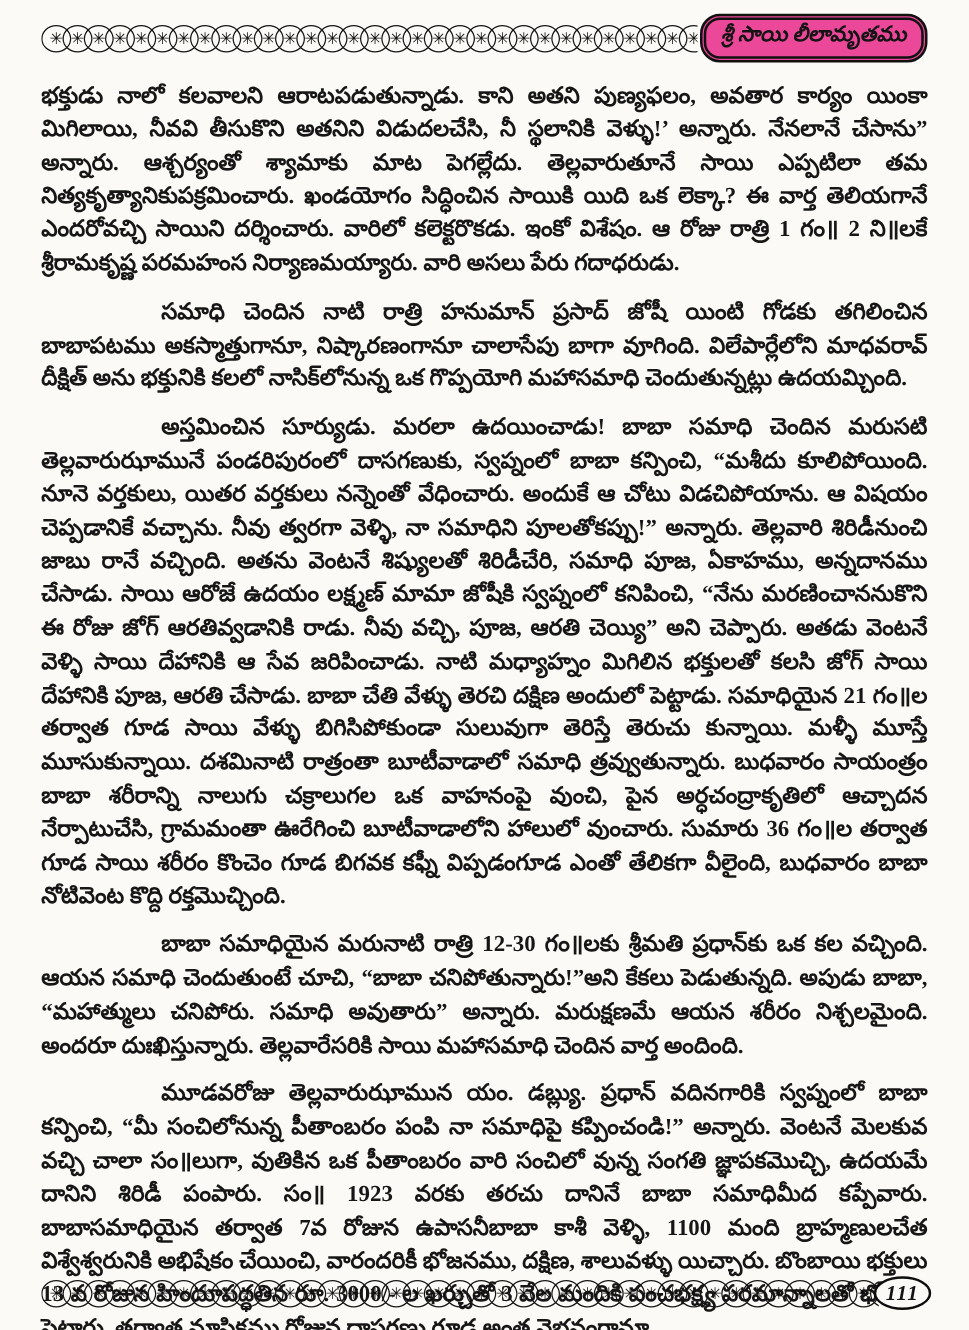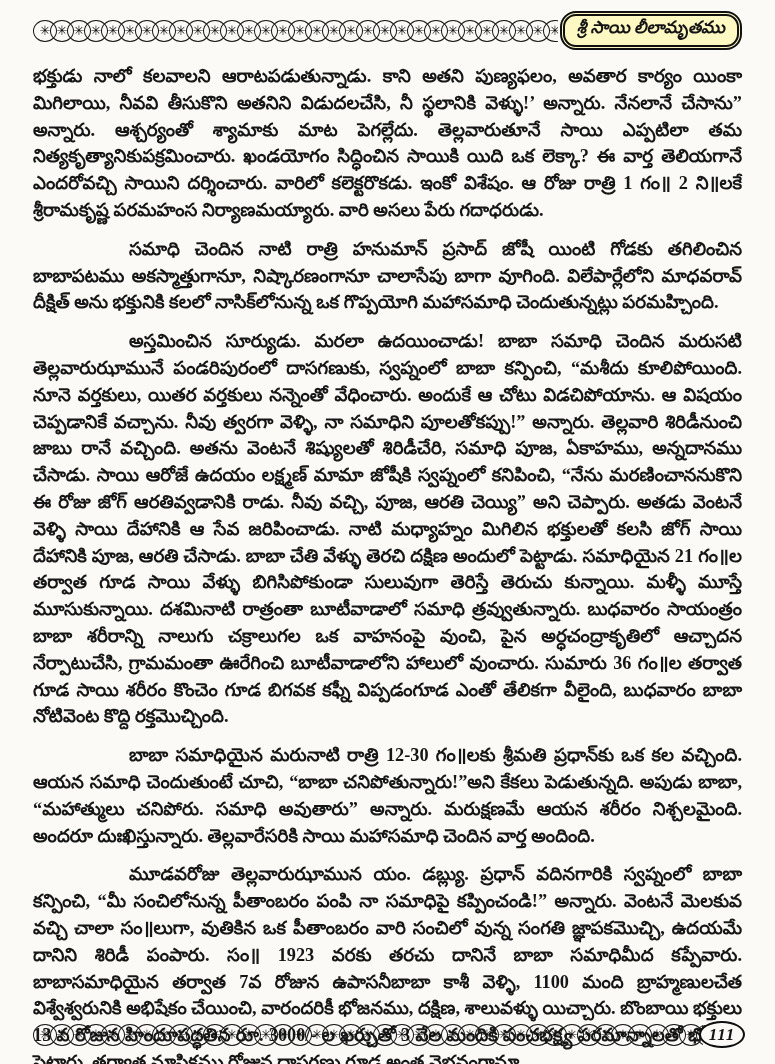--- a/index.html
+++ b/index.html
@@ -57,21 +57,21 @@
     background: transparent;
   }
   .chain .orn:first-child { margin-left: 0; }
   
   .title-box {
     flex: 0 0 auto;
     margin-left: 2px;
     border: 5px double #111;
     border-radius: 16px;
     padding: 2px 12px 4px 12px;
-    background: #fef9c3;
+    background: #ec4899;
     font-family: "Liberation Serif", "DejaVu Serif", serif;
     font-style: italic;
     font-weight: bold;
     font-size: 17px;
     white-space: nowrap;
   }
   
   .page-oval {
     flex: 0 0 auto;
     margin-left: -4px;
@@ -147,21 +147,21 @@
         <span class="orn">✳</span>
         <span class="orn">✳</span>
       </div>
     <div class="title-box">
       <span>శ్రీ సాయి లీలామృతము</span>
     </div>
   </div>
 
   <div class="text-area">
     <p>భక్తుడు నాలో కలవాలని ఆరాటపడుతున్నాడు.  కాని అతని పుణ్యఫలం, అవతార కార్యం యింకా మిగిలాయి, నీవవి తీసుకొని అతనిని విడుదలచేసి, నీ స్థలానికి వెళ్ళు!’ అన్నారు.  నేనలానే చేసాను” అన్నారు.  ఆశ్చర్యంతో శ్యామాకు మాట పెగల్లేదు.  తెల్లవారుతూనే సాయి ఎప్పటిలా తమ నిత్యకృత్యానికుపక్రమించారు.  ఖండయోగం సిద్ధించిన సాయికి యిది ఒక లెక్కా? ఈ వార్త తెలియగానే ఎందరోవచ్చి సాయిని దర్శించారు.  వారిలో కలెక్టరొకడు.  ఇంకో విశేషం.  ఆ రోజు రాత్రి 1 గం॥ 2 ని॥లకే శ్రీరామకృష్ణ పరమహంస నిర్యాణమయ్యారు.  వారి అసలు పేరు గదాధరుడు.</p>
-    <p class="indent">సమాధి చెందిన నాటి రాత్రి హనుమాన్ ప్రసాద్ జోషీ యింటి గోడకు తగిలించిన బాబాపటము అకస్మాత్తుగానూ, నిష్కారణంగానూ చాలాసేపు బాగా వూగింది.  విలేపార్లేలోని మాధవరావ్ దీక్షిత్ అను భక్తునికి కలలో నాసిక్‌లోనున్న ఒక గొప్పయోగి మహాసమాధి చెందుతున్నట్లు పరమహ్చింది.</p>
+    <p class="indent">సమాధి చెందిన నాటి రాత్రి హనుమాన్ ప్రసాద్ జోషీ యింటి గోడకు తగిలించిన బాబాపటము అకస్మాత్తుగానూ, నిష్కారణంగానూ చాలాసేపు బాగా వూగింది.  విలేపార్లేలోని మాధవరావ్ దీక్షిత్ అను భక్తునికి కలలో నాసిక్‌లోనున్న ఒక గొప్పయోగి మహాసమాధి చెందుతున్నట్లు ఉదయమ్చింది.</p>
     <p class="indent">అస్తమించిన సూర్యుడు. మరలా ఉదయించాడు! బాబా సమాధి చెందిన మరుసటి తెల్లవారుఝామునే పండరిపురంలో దాసగణుకు, స్వప్నంలో బాబా కన్పించి, “మశీదు కూలిపోయింది.  నూనె వర్తకులు, యితర వర్తకులు నన్నెంతో వేధించారు.  అందుకే ఆ చోటు విడచిపోయాను.  ఆ విషయం చెప్పడానికే వచ్చాను.  నీవు త్వరగా వెళ్ళి, నా సమాధిని పూలతోకప్పు!” అన్నారు.  తెల్లవారి శిరిడీనుంచి జాబు రానే వచ్చింది.  అతను వెంటనే శిష్యులతో శిరిడీచేరి, సమాధి పూజ, ఏకాహము, అన్నదానము చేసాడు.  సాయి ఆరోజే ఉదయం లక్ష్మణ్ మామా జోషీకి స్వప్నంలో కనిపించి, “నేను మరణించాననుకొని ఈ రోజు జోగ్ ఆరతివ్వడానికి రాడు.  నీవు వచ్చి, పూజ, ఆరతి చెయ్యి” అని చెప్పారు.  అతడు వెంటనే వెళ్ళి సాయి దేహానికి ఆ సేవ జరిపించాడు.  నాటి మధ్యాహ్నం మిగిలిన భక్తులతో కలసి జోగ్ సాయి దేహానికి పూజ, ఆరతి చేసాడు.  బాబా చేతి వేళ్ళు తెరచి దక్షిణ అందులో పెట్టాడు.  సమాధియైన 21 గం॥ల తర్వాత గూడ సాయి వేళ్ళు బిగిసిపోకుండా సులువుగా తెరిస్తే తెరుచు కున్నాయి.  మళ్ళీ మూస్తే మూసుకున్నాయి.  దశమినాటి రాత్రంతా బూటీవాడాలో సమాధి త్రవ్వుతున్నారు.  బుధవారం సాయంత్రం బాబా శరీరాన్ని నాలుగు చక్రాలుగల ఒక వాహనంపై వుంచి, పైన అర్ధచంద్రాకృతిలో ఆచ్చాదన నేర్పాటుచేసి, గ్రామమంతా ఊరేగించి బూటీవాడాలోని హాలులో వుంచారు.  సుమారు 36 గం॥ల తర్వాత గూడ సాయి శరీరం కొంచెం గూడ బిగవక కఫ్నీ విప్పడంగూడ ఎంతో తేలికగా వీలైంది, బుధవారం బాబా నోటివెంట కొద్ది రక్తమొచ్చింది.</p>
     <p class="indent">బాబా సమాధియైన మరునాటి రాత్రి 12-30 గం॥లకు శ్రీమతి ప్రధాన్‌కు ఒక కల వచ్చింది.  ఆయన సమాధి చెందుతుంటే చూచి, “బాబా చనిపోతున్నారు!”అని కేకలు పెడుతున్నది.  అపుడు బాబా, “మహాత్ములు చనిపోరు.  సమాధి అవుతారు” అన్నారు.  మరుక్షణమే ఆయన శరీరం నిశ్చలమైంది.  అందరూ దుఃఖిస్తున్నారు.  తెల్లవారేసరికి సాయి మహాసమాధి చెందిన వార్త అందింది.</p>
     <p class="indent">మూడవరోజు తెల్లవారుఝామున యం.  డబ్ల్యు.  ప్రధాన్ వదినగారికి స్వప్నంలో బాబా కన్పించి, “మీ సంచిలోనున్న పీతాంబరం పంపి నా సమాధిపై కప్పించండి!” అన్నారు.  వెంటనే మెలకువ వచ్చి చాలా సం॥లుగా, వుతికిన ఒక పీతాంబరం వారి సంచిలో వున్న సంగతి జ్ఞాపకమొచ్చి, ఉదయమే దానిని శిరిడీ పంపారు.  సం॥ 1923 వరకు తరచు దానినే బాబా సమాధిమీద కప్పేవారు.  బాబాసమాధియైన తర్వాత 7వ రోజున ఉపాసనీబాబా కాశీ వెళ్ళి, 1100 మంది బ్రాహ్మణులచేత విశ్వేశ్వరునికి అభిషేకం చేయించి, వారందరికీ భోజనము, దక్షిణ, శాలువళ్ళు యిచ్చారు.  బొంబాయి భక్తులు 13 వ రోజున హిందూపద్ధతిన రూ. 3000/- ల ఖర్చుతో 3 వేల మందికి పంచభక్ష్య పరమాన్నాలతో భోజనం పెట్టారు.  తర్వాత మాసికము రోజున దాసగణు గూడ అంత వైభవంగానూ</p>
   </div>
 
   <div class="band band-bottom">
     <div class="chain">
         <span class="orn">✳</span>
         <span class="orn">✳</span>
         <span class="orn">✳</span>

